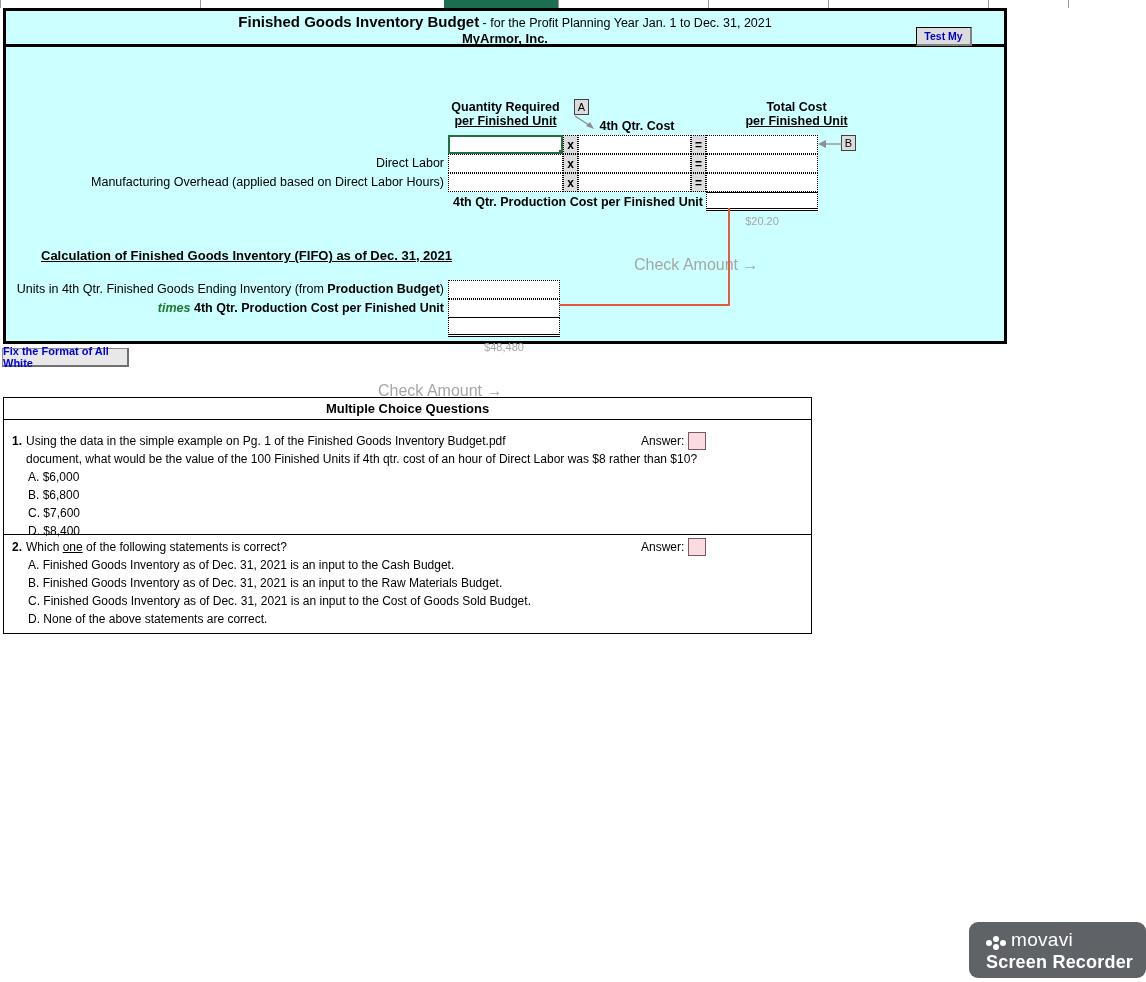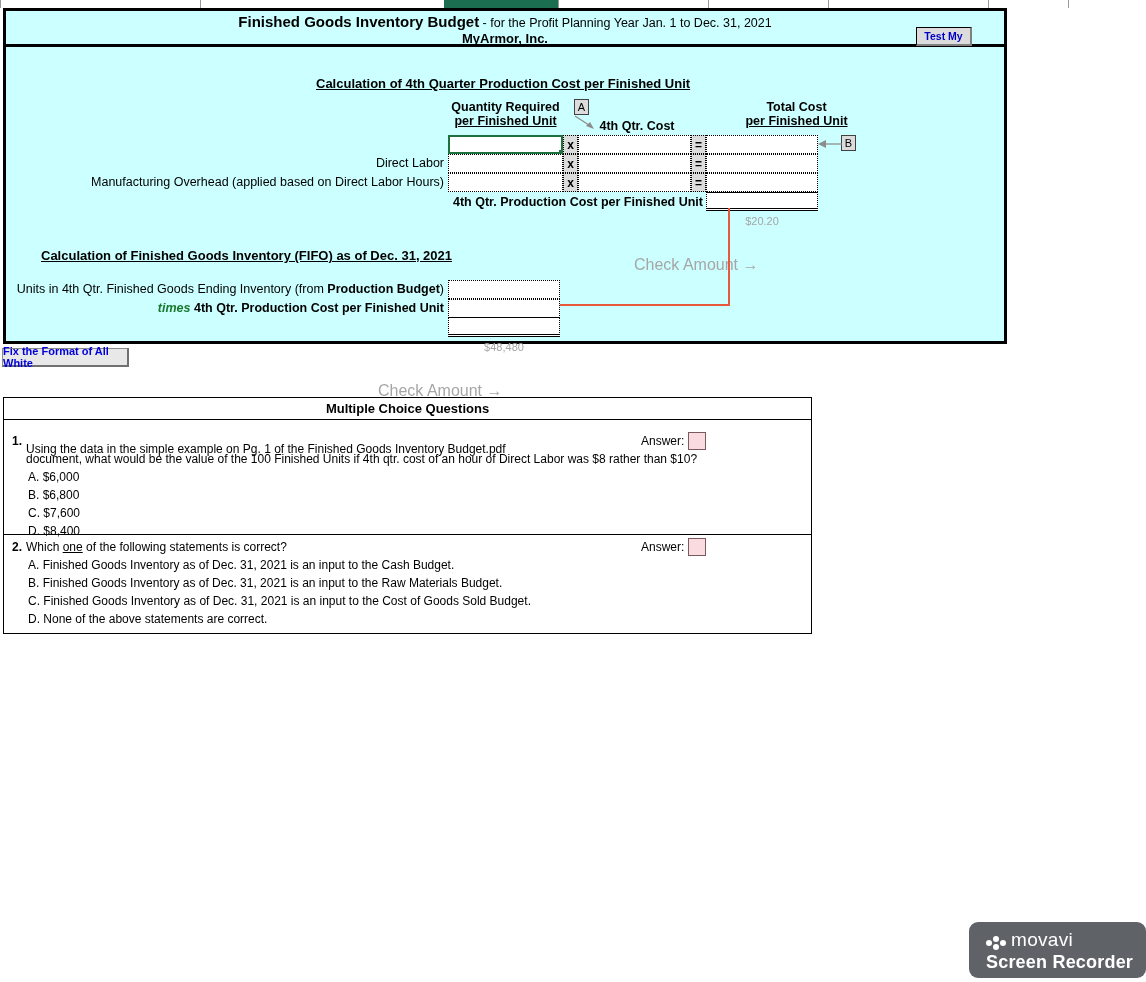--- a/index.html
+++ b/index.html
@@ -117,21 +117,20 @@
 
   <div id="budget-header">
     <div class="hdr-line1">
       <span class="hdr-title">Finished Goods Inventory Budget</span><span class="hdr-sub"> - for the Profit Planning Year Jan. 1 to Dec. 31, 2021</span>
     </div>
     <div class="hdr-line2">MyArmor, Inc.</div>
   </div>
 
   <div class="xl-btn" id="test-my-button">Test My</div>
 
-  <div class="sect-title" id="section1-title"> Calculation of 4th Quarter Production Cost per Finished Unit </div>
 
   <div class="colhdr" style="left:442px;top:89px;width:115px;">
     <div>Quantity Required</div>
     <div class="u">per Finished Unit</div>
   </div>
   <div class="colhdr u" style="left:572px;top:108px;width:118px;">4th Qtr. Cost</div>
   <div class="colhdr" style="left:697px;top:89px;width:115px;margin-left:36px;">
     <div>Total Cost</div>
     <div class="u">per Finished Unit</div>
   </div>
@@ -196,21 +195,21 @@
 
 </div>
 
 <div id="fix-format-button">Fix the Format of All White</div>
 
 <div id="mcq-panel">
   <div id="mcq-title">Multiple Choice Questions</div>
 
   <div class="q-block" id="q1-block">
     <div class="q-num" style="top:14px;">1.</div>
-    <div class="q-text" style="left:22px;top:14px;margin-top:8px;">Using the data in the simple example on Pg. 1 of the Finished Goods Inventory Budget.pdf</div>
+    <div class="q-text" style="left:22px;top:14px;">Using the data in the simple example on Pg. 1 of the Finished Goods Inventory Budget.pdf</div>
     <div class="q-text" style="left:22px;top:32px;">document, what would be the value of the 100 Finished Units if 4th qtr. cost of an hour of Direct Labor was $8 rather than $10?</div>
     <div class="ans-label" style="left:637px;top:14px;">Answer:</div>
     <div class="ans-box" style="left:684px;top:12px;"></div>
     <div class="q-opt" style="top:50px;">A.  $6,000</div>
     <div class="q-opt" style="top:68px;">B.  $6,800</div>
     <div class="q-opt" style="top:86px;">C.  $7,600</div>
     <div class="q-opt" style="top:104px;">D.  $8,400</div>
   </div>
 
   <div class="q-block" id="q2-block">

